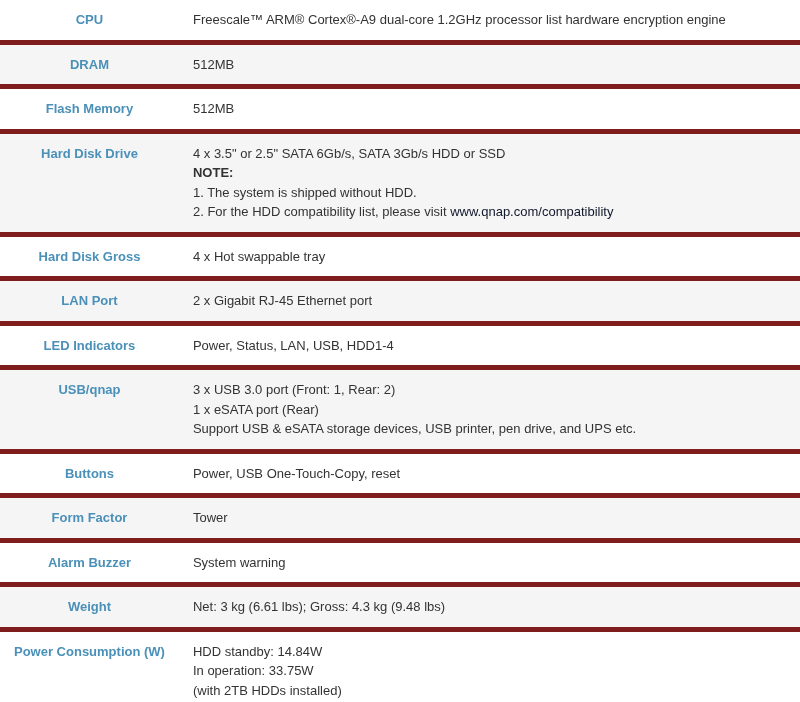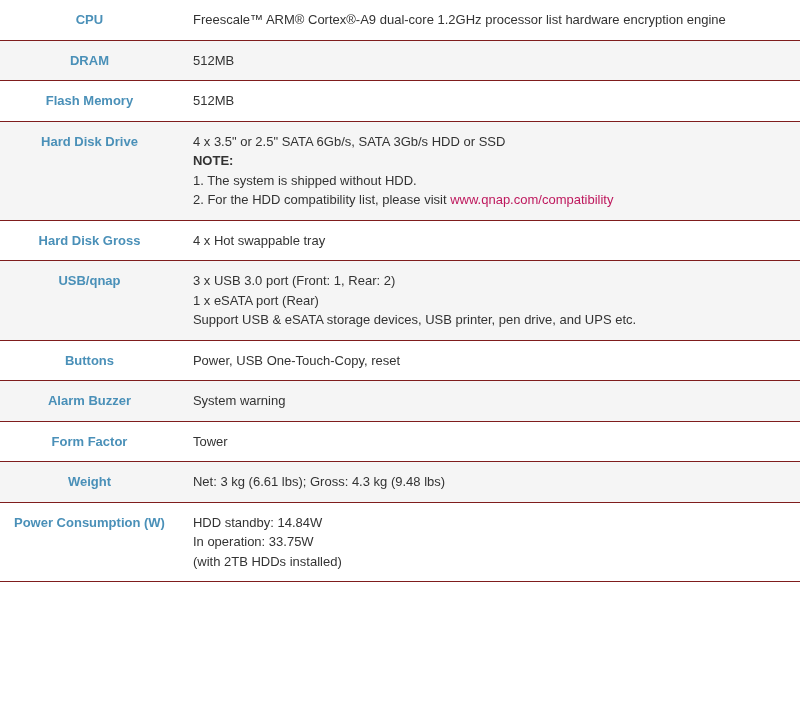--- a/index.html
+++ b/index.html
@@ -7,21 +7,21 @@
       font-family: Arial, Helvetica, sans-serif;
       font-size: 13px;
       color: #333;
       background: #fff;
     }
     table {
       width: 100%;
       border-collapse: collapse;
     }
     tr {
-      border-bottom: 1px solid #7f1d1d;
+      border-bottom: 5px solid #7f1d1d;
       margin-left: 31px;
     }
     tr:nth-child(even) {
       background-color: #f5f5f5;
     }
     tr:nth-child(odd) {
       background-color: #ffffff;
     }
     td {
       padding: 10px 14px;
@@ -32,21 +32,21 @@
       width: 170px;
       color: #4a90b8;
       font-weight: bold;
       text-align: center;
       white-space: nowrap;
     }
     td.value {
       color: #333;
     }
     td.value a {
-      color: #be185d;
+      color: #0f172a;
       text-decoration: none;
     }
     .note {
       font-weight: bold;
     }
   </style>
 </head>
 <body>
 
 <table>
@@ -65,34 +65,42 @@
       </tr>
       <tr>
         <td class="label">Hard Disk Drive</td>
         <td class="value">4 x 3.5" or 2.5" SATA 6Gb/s, SATA 3Gb/s HDD or SSD<br><span class="note">NOTE:</span><br>1. The system is shipped without HDD.<br>2. For the HDD compatibility list, please visit <a href="#">www.qnap.com/compatibility</a></td>
       </tr>
       <tr>
         <td class="label">Hard Disk Gross</td>
         <td class="value">4 x Hot swappable tray</td>
       </tr>
       <tr>
+        <td class="label">LAN Port</td>
+        <td class="value">2 x Gigabit RJ-45 Ethernet port</td>
+      </tr>
+      <tr>
+        <td class="label">LED Indicators</td>
+        <td class="value">Power, Status, LAN, USB, HDD1-4</td>
+      </tr>
+      <tr>
         <td class="label">USB/qnap</td>
         <td class="value">3 x USB 3.0 port (Front: 1, Rear: 2)<br>1 x eSATA port (Rear)<br>Support USB &amp; eSATA storage devices, USB printer, pen drive, and UPS etc.</td>
       </tr>
       <tr>
         <td class="label">Buttons</td>
         <td class="value">Power, USB One-Touch-Copy, reset</td>
       </tr>
       <tr>
+        <td class="label">Form Factor</td>
+        <td class="value">Tower</td>
+      </tr>
+      <tr>
         <td class="label">Alarm Buzzer</td>
         <td class="value">System warning</td>
-      </tr>
-      <tr>
-        <td class="label">Form Factor</td>
-        <td class="value">Tower</td>
       </tr>
       <tr>
         <td class="label">Weight</td>
         <td class="value">Net: 3 kg (6.61 lbs); Gross: 4.3 kg (9.48 lbs)</td>
       </tr>
       <tr>
         <td class="label">Power Consumption (W)</td>
         <td class="value">HDD standby: 14.84W<br>In operation: 33.75W<br>(with 2TB HDDs installed)</td>
       </tr>
     </tbody>

